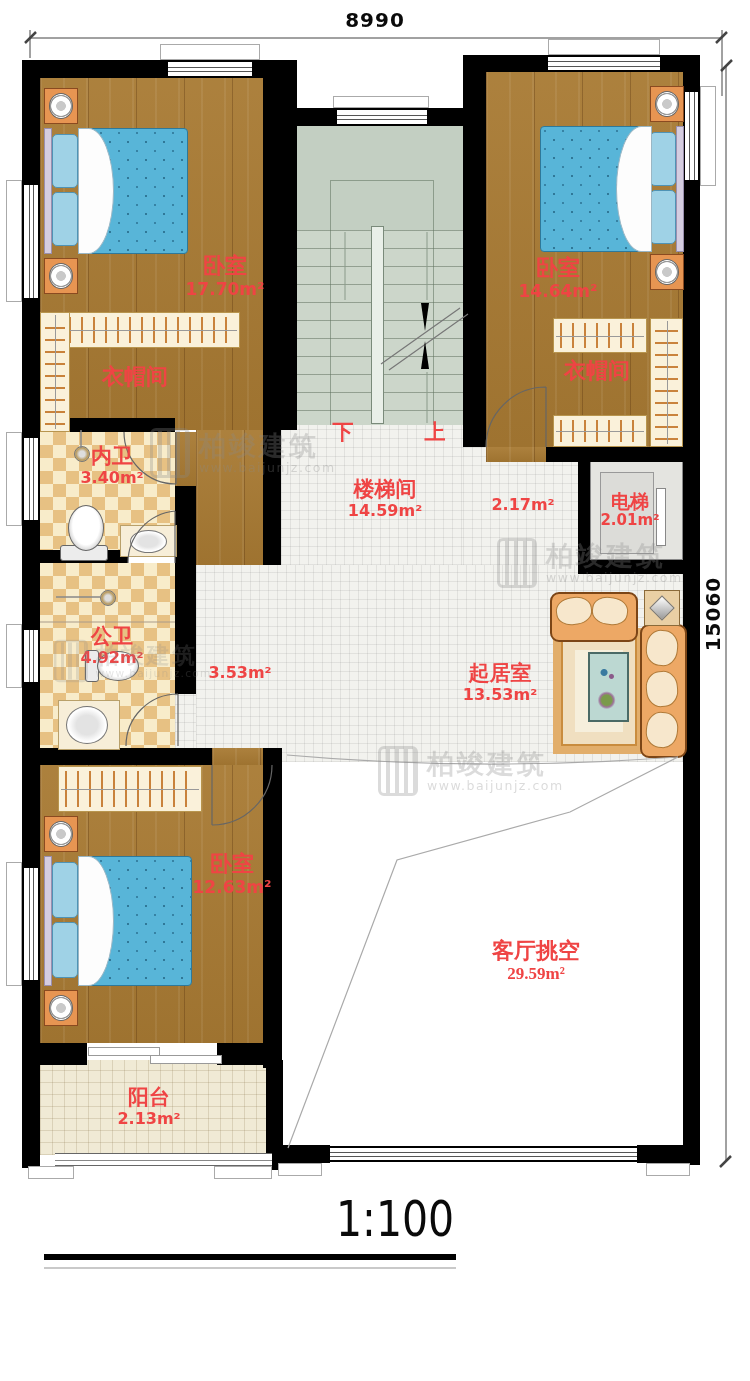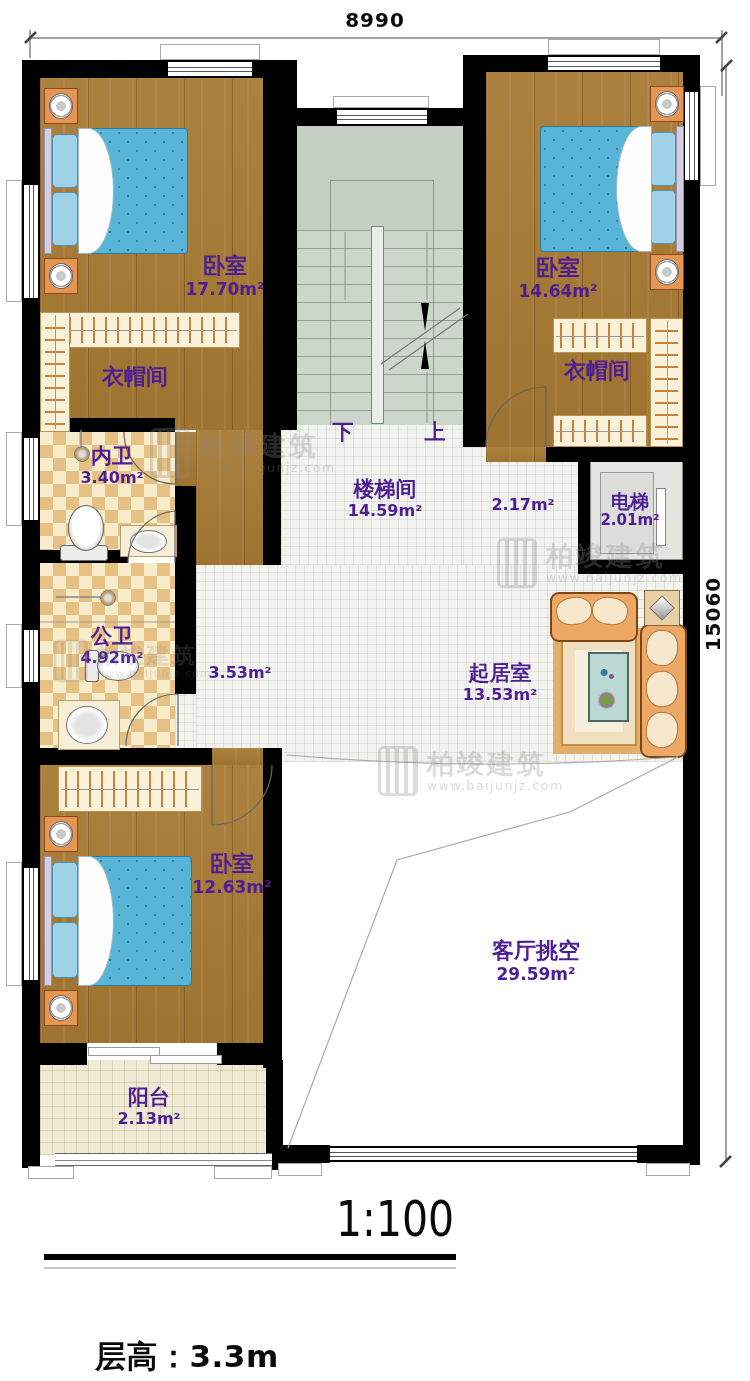--- a/index.html
+++ b/index.html
@@ -71,21 +71,21 @@
       radial-gradient(circle at 45% 70%,#7a9a4a 5px,rgba(150,90,140,.8) 7px,transparent 9px);}
   .sidetable{position:absolute;background:#e9cfa4;border:1px solid #8a6a3a;}
   .sidetable::before{content:'';position:absolute;left:50%;top:50%;width:16px;height:16px;
     transform:translate(-50%,-50%) rotate(45deg);background:linear-gradient(135deg,#fff,#999);border:1px solid #777;}
   .elev-shaft{position:absolute;background:#e4e4e0;border:1px solid #888;box-sizing:border-box;}
   .elev-car{position:absolute;background:#dcdcd8;border:1px solid #999;}
   .elev-door{position:absolute;background:#fff;border:1px solid #888;}
   .slider{position:absolute;background:#fff;border:1px solid #999;}
   
   .lbl{position:absolute;transform:translateX(-50%);text-align:center;font-weight:bold;
-       line-height:1.18;white-space:nowrap;color:#4c1d95;}
+       line-height:1.18;white-space:nowrap;color:#ef4444;}
   .lbl .nm{display:block;font-size:21px;}
   .lbl .ar{display:block;font-size:16px;}
   .lbl.big .nm{font-size:22px;} .lbl.big .ar{font-size:17px;}
   .lbl.sm .nm{font-size:19px;} .lbl.sm .ar{font-size:15px;}
   .dimtxt{position:absolute;font-size:20px;font-weight:600;letter-spacing:1px;}
   
   .wm{position:absolute;display:flex;align-items:center;gap:9px;color:#8a8a8a;opacity:.30;pointer-events:none;}
   .wm-logo{display:block;width:34px;height:44px;border:3px solid currentColor;border-radius:6px;
     background:repeating-linear-gradient(90deg,transparent 0 5px,currentColor 5px 9px,transparent 9px 14px,currentColor 14px 18px,transparent 18px);}
   .wm-brand{display:block;font-size:27px;font-weight:bold;letter-spacing:3px;line-height:1;}
@@ -320,21 +320,21 @@
     <span class="ar">3.53m²</span>
   </div>
   <div class="lbl" style="left:500px;top:661px;">
     <span class="nm">起居室</span>
     <span class="ar">13.53m²</span>
   </div>
   <div class="lbl big" style="left:232px;top:851px;">
     <span class="nm">卧室</span>
     <span class="ar">12.63m²</span>
   </div>
-  <div class="lbl big" style="left:536px;top:938px;">
+  <div class="lbl big" style="left:536px;top:938px;font-family:Liberation Serif, serif;">
     <span class="nm">客厅挑空</span>
     <span class="ar">29.59m²</span>
   </div>
   <div class="lbl" style="left:149px;top:1085px;">
     <span class="nm">阳台</span>
     <span class="ar">2.13m²</span>
   </div>
 
   <div class="wm" style="left:150px;top:428px;">
     <span class="wm-logo"></span>
@@ -361,15 +361,14 @@
     <span class="wm-logo"></span>
     <span>
         <span class="wm-brand">柏竣建筑</span>
           <span class="wm-url">www.baijunjz.com</span>
       </span>
   </div>
 
   <div class="t-scale" style="left:336px;top:1190px;">1:100</div>
   <div class="t-line" style="left:44px;top:1254px;width:412px;height:6px;"></div>
   <div class="t-line2" style="left:44px;top:1267px;width:412px;height:2px;"></div>
-  <div class="t-row" style="left:95px;top:1336px;">层高：3.3m</div>
 
 </div>
 
 </body></html>

